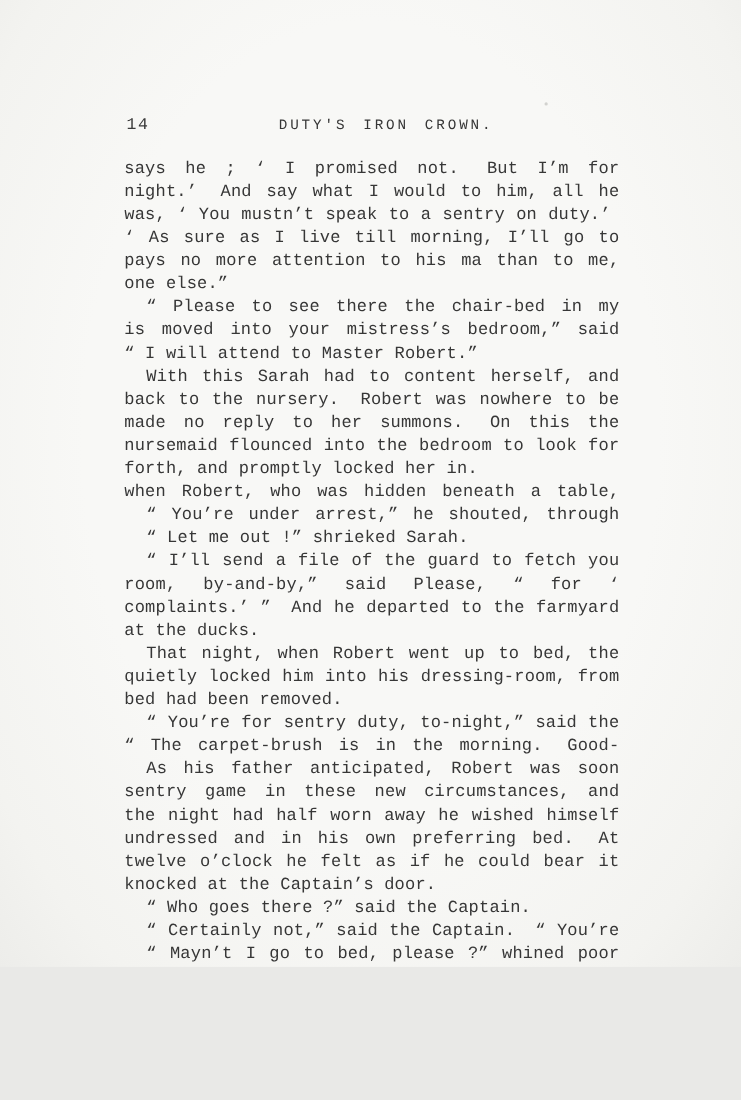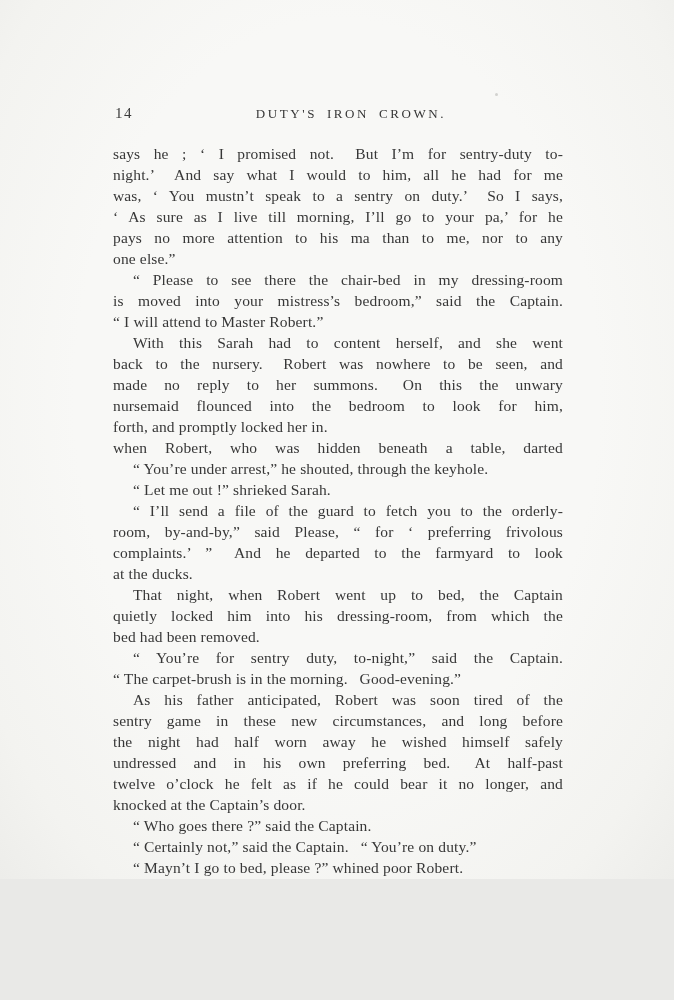--- a/index.html
+++ b/index.html
@@ -4,21 +4,21 @@
 <style>
   html, body { margin: 0; padding: 0; }
   body { background: #e9e9e7; }
 
   .page {
     position: relative;
     width: 674px;
     height: 879px;
     margin: 0 auto;
     background: radial-gradient(ellipse at 50% 45%, #f8f8f6 55%, #f3f3f0 85%, #ededea 100%);
-    font-family: Liberation Serif, serif;
+    font-family: Liberation Mono, monospace;
     color: #373737;
     overflow: hidden;
   }
 
   .page-header {
     position: absolute;
     left: 113px;
     top: 103px;
     width: 450px;
     height: 22px;

